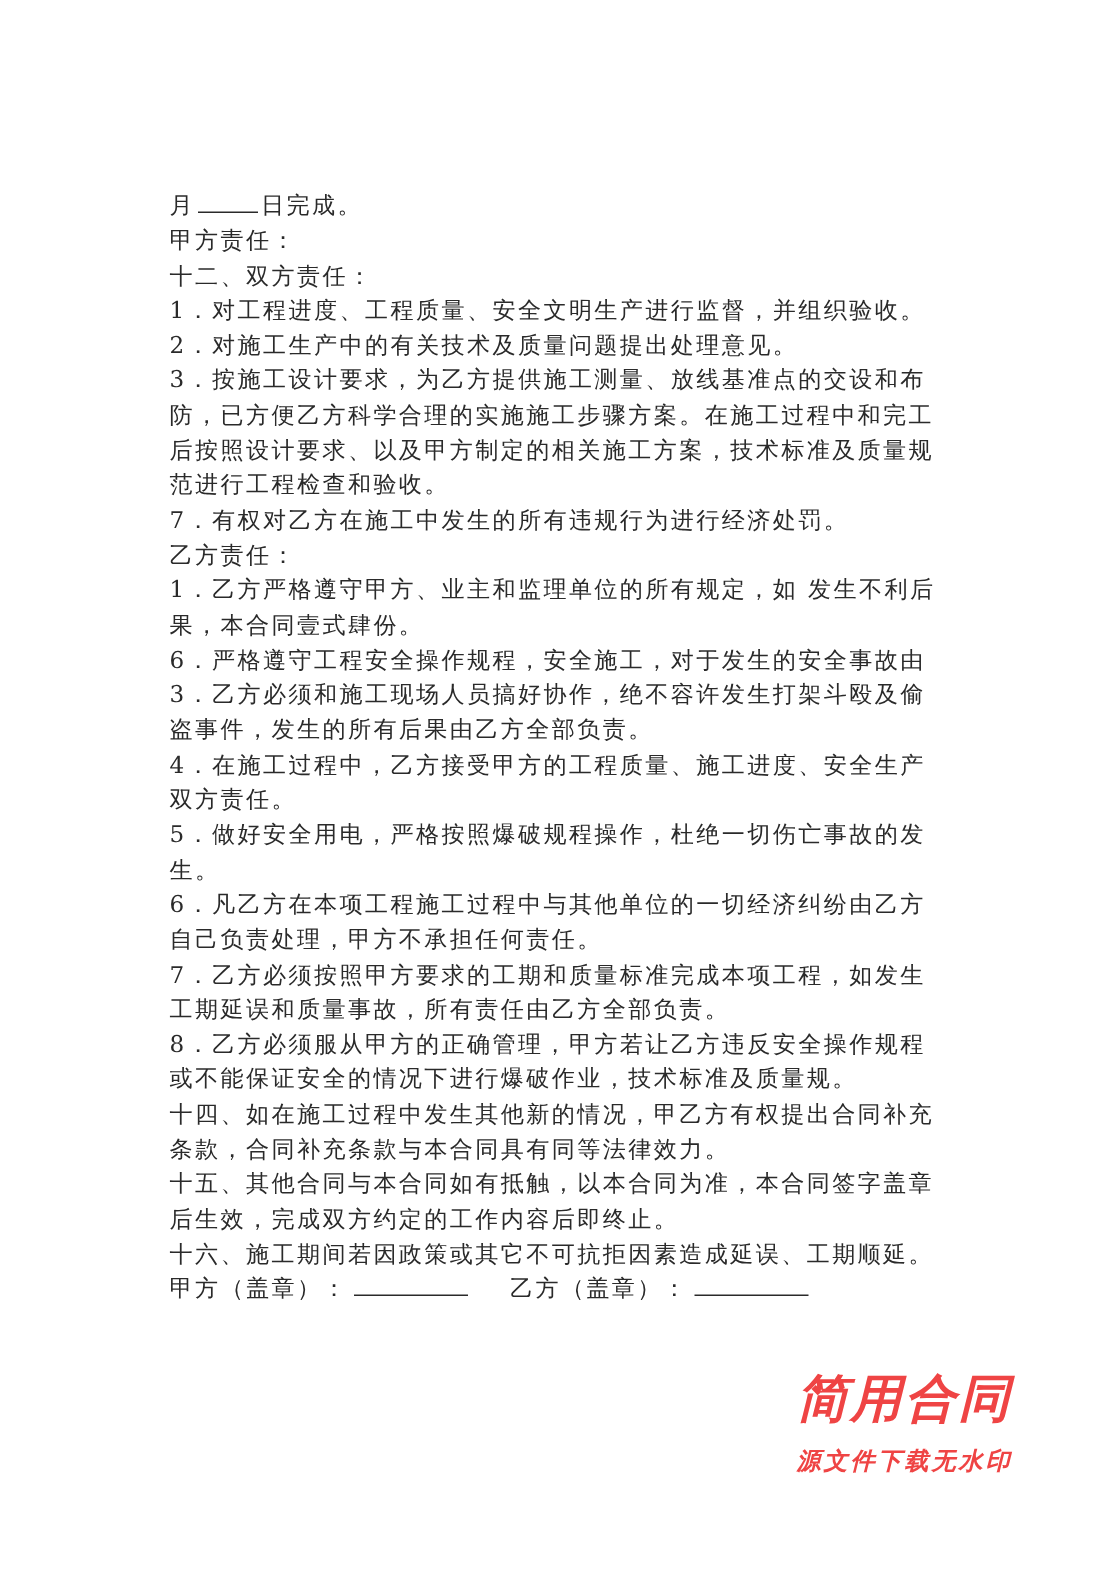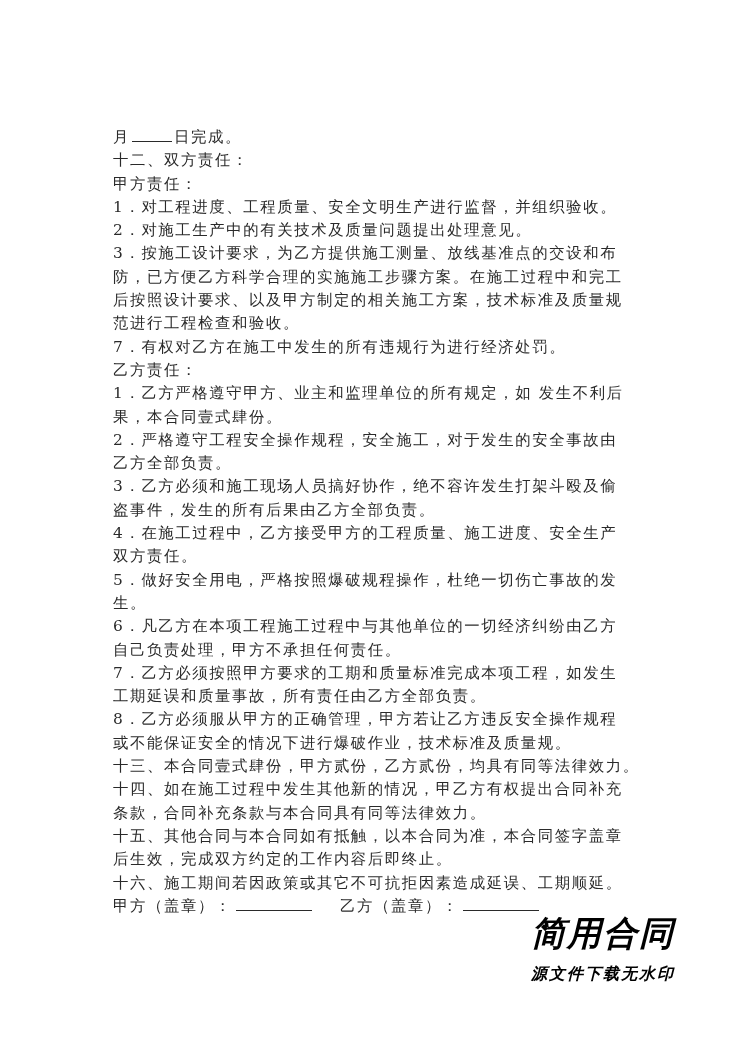--- a/index.html
+++ b/index.html
@@ -37,21 +37,21 @@
     }
     .blank.short { width: 40px; margin: 0 2px; }
     .blank.long { width: 76px; margin-left: 4px; }
     .gap { display: inline-block; width: 28px; }
     .watermark {
       position: absolute;
       left: 513px;
       top: 912px;
       width: 180px;
       text-align: center;
-      color: #000000;
+      color: #ef4444;
       font-family: "DejaVu Sans", "Liberation Sans", sans-serif;
       font-weight: bold;
       font-style: italic;
       pointer-events: none;
     }
     .watermark .wm-main {
       font-size: 34px;
       line-height: 42px;
       letter-spacing: 2px;
     }
@@ -63,47 +63,45 @@
       text-align: center;
     }
   </style>
 </head>
 <body>
 
 <div class="page">
   <div class="line">
     <span>月</span><span class="blank short"></span><span>日完成。</span>
   </div>
+  <div class="line">甲方责任：</div>
   <div class="line">十二、双方责任：</div>
-  <div class="line">甲方责任：</div>
   <div class="line">1．对工程进度、工程质量、安全文明生产进行监督，并组织验收。</div>
   <div class="line">2．对施工生产中的有关技术及质量问题提出处理意见。</div>
   <div class="line">3．按施工设计要求，为乙方提供施工测量、放线基准点的交设和布</div>
   <div class="line">防，已方便乙方科学合理的实施施工步骤方案。在施工过程中和完工</div>
   <div class="line">后按照设计要求、以及甲方制定的相关施工方案，技术标准及质量规</div>
   <div class="line">范进行工程检查和验收。</div>
   <div class="line">7．有权对乙方在施工中发生的所有违规行为进行经济处罚。</div>
   <div class="line">乙方责任：</div>
   <div class="line">1．乙方严格遵守甲方、业主和监理单位的所有规定，如 发生不利后</div>
   <div class="line">果，本合同壹式肆份。</div>
-  <div class="line">2．严格遵守工程安全操作规程，安全施工，对于发生的安全事故由</div>
-  <div class="line">乙方全部负责。</div>
+  <div class="line">6．严格遵守工程安全操作规程，安全施工，对于发生的安全事故由</div>
   <div class="line">3．乙方必须和施工现场人员搞好协作，绝不容许发生打架斗殴及偷</div>
   <div class="line">盗事件，发生的所有后果由乙方全部负责。</div>
   <div class="line">4．在施工过程中，乙方接受甲方的工程质量、施工进度、安全生产</div>
   <div class="line">双方责任。</div>
   <div class="line">5．做好安全用电，严格按照爆破规程操作，杜绝一切伤亡事故的发</div>
   <div class="line">生。</div>
   <div class="line">6．凡乙方在本项工程施工过程中与其他单位的一切经济纠纷由乙方</div>
   <div class="line">自己负责处理，甲方不承担任何责任。</div>
   <div class="line">7．乙方必须按照甲方要求的工期和质量标准完成本项工程，如发生</div>
   <div class="line">工期延误和质量事故，所有责任由乙方全部负责。</div>
   <div class="line">8．乙方必须服从甲方的正确管理，甲方若让乙方违反安全操作规程</div>
   <div class="line">或不能保证安全的情况下进行爆破作业，技术标准及质量规。</div>
-  <div class="line">十三、本合同壹式肆份，甲方贰份，乙方贰份，均具有同等法律效力。</div>
   <div class="line">十四、如在施工过程中发生其他新的情况，甲乙方有权提出合同补充</div>
   <div class="line">条款，合同补充条款与本合同具有同等法律效力。</div>
   <div class="line">十五、其他合同与本合同如有抵触，以本合同为准，本合同签字盖章</div>
   <div class="line">后生效，完成双方约定的工作内容后即终止。</div>
   <div class="line">十六、施工期间若因政策或其它不可抗拒因素造成延误、工期顺延。</div>
   <div class="line">
     <span>甲方（盖章）：</span><span class="blank long"></span><span class="gap"></span><span>乙方（盖章）：</span><span class="blank long"></span>
   </div>
 </div>
 

